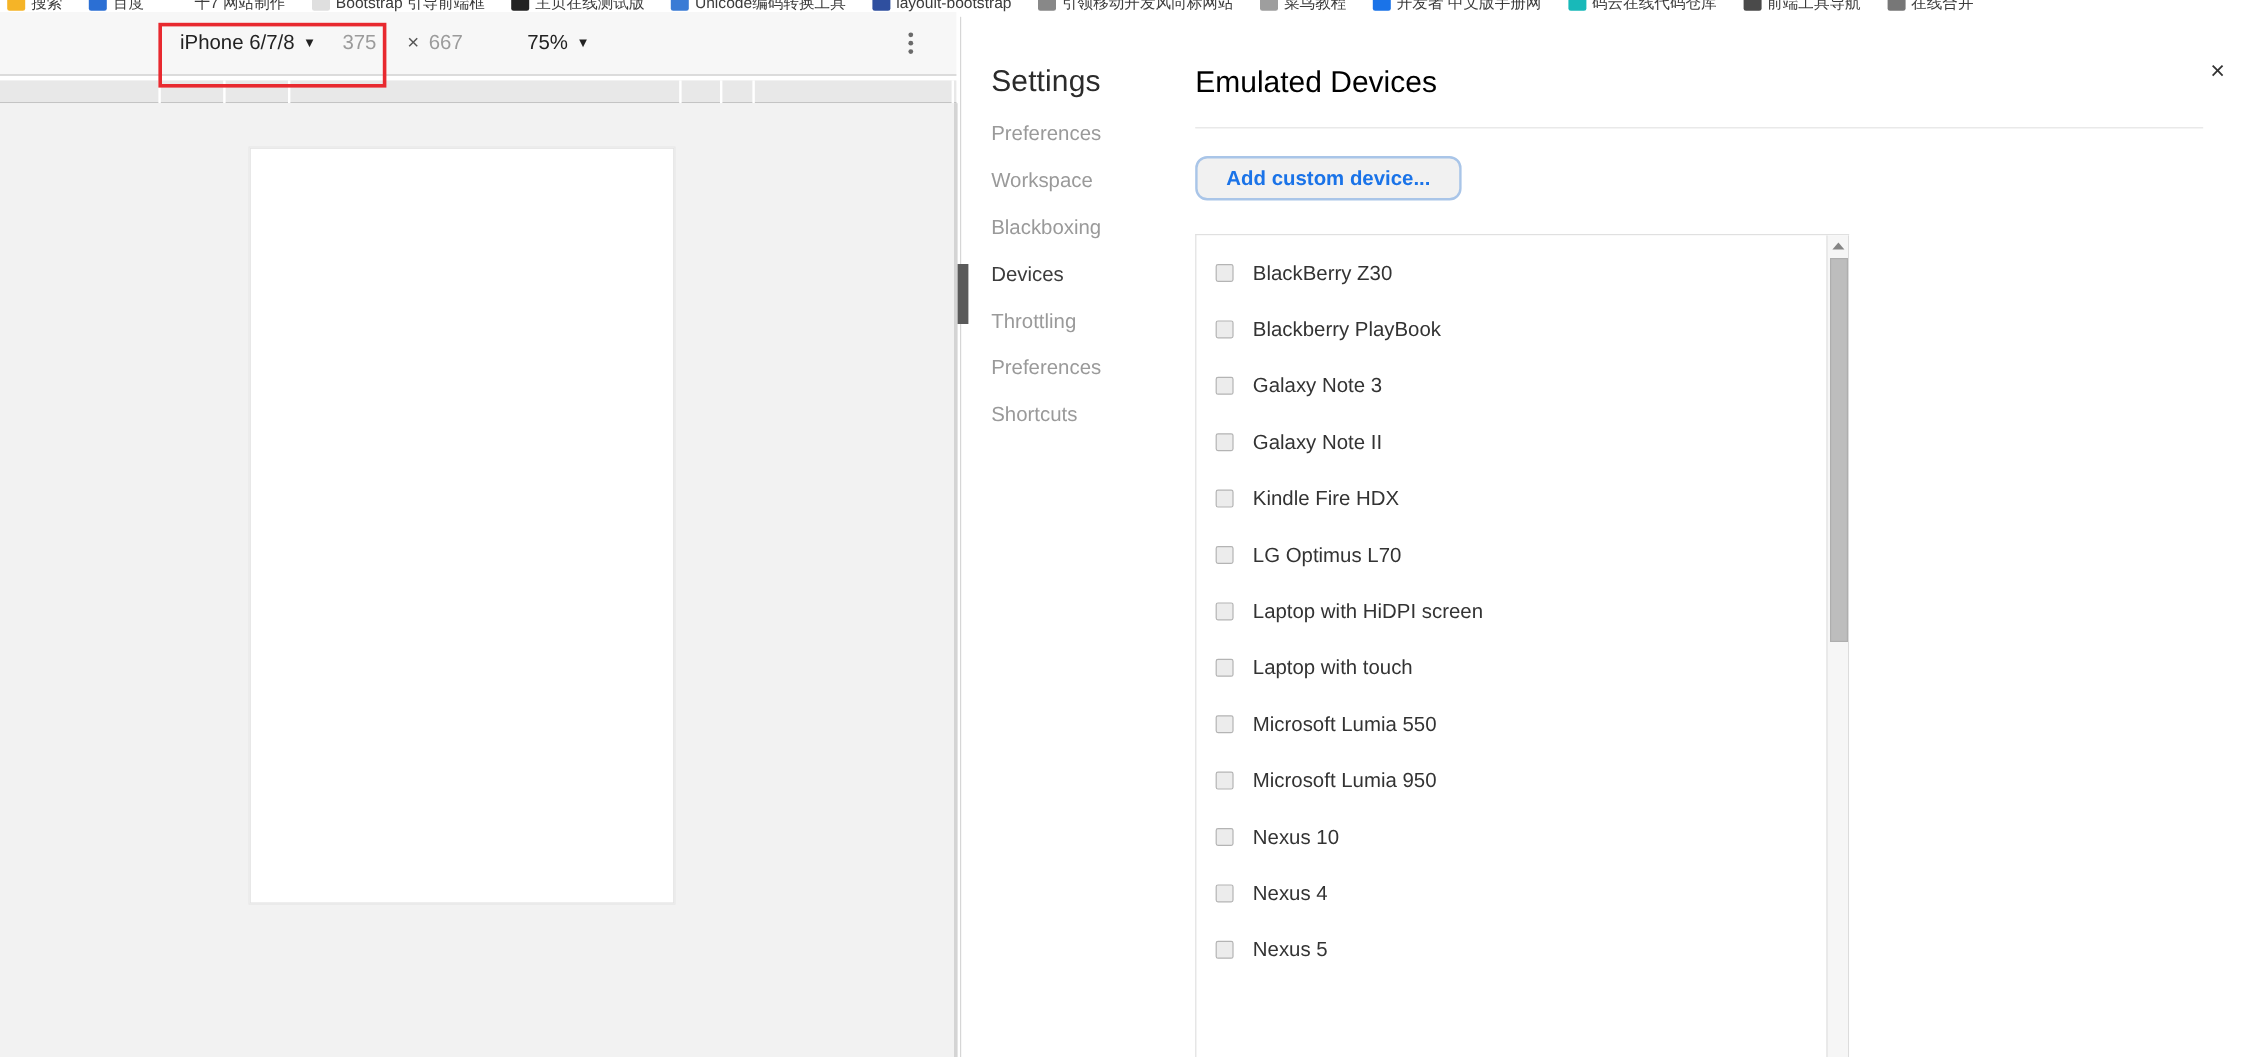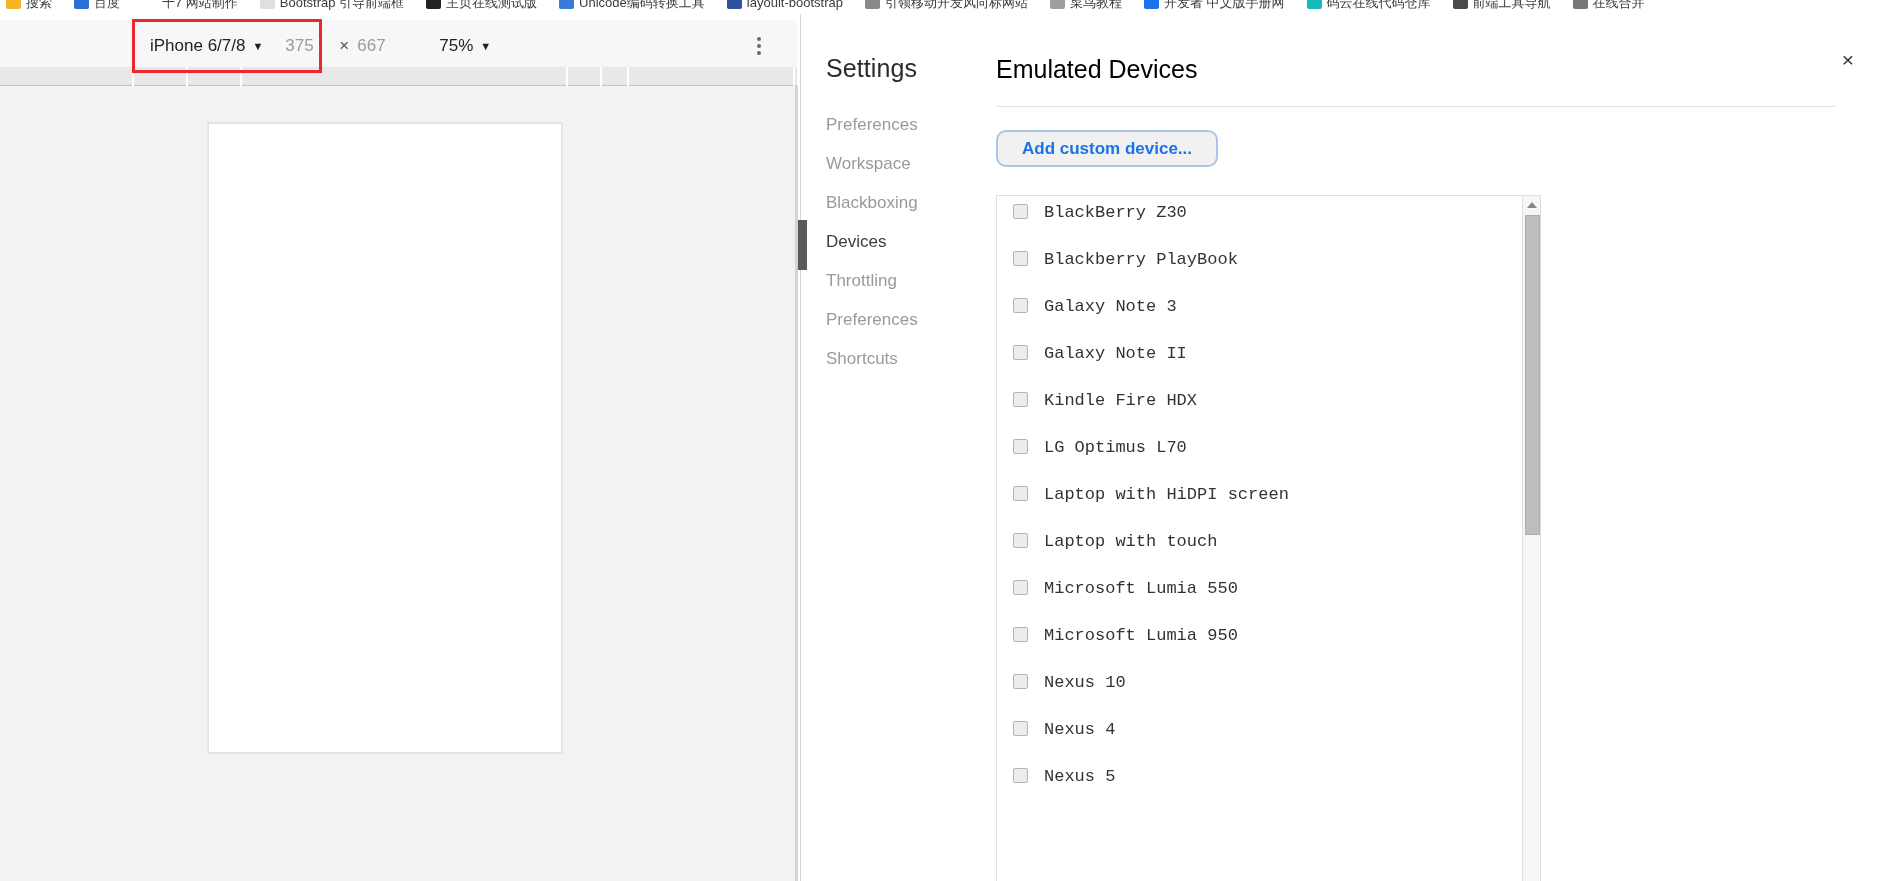--- a/index.html
+++ b/index.html
@@ -31,21 +31,21 @@
     vertical-align: middle;
   }
   .bm .fav {
     display: inline-block; width: 15px; height: 14px;
     vertical-align: -3px; margin-right: 5px; border-radius: 2px;
   }
   .bm .lbl { display: inline-block; vertical-align: middle; }
 
   
   .dt-toolbar {
-    position: absolute; left: 0; top: 20px; width: 797px; height: 53px;
+    position: absolute; left: 0; top: 10px; width: 797px; height: 53px;
     background: #f7f7f7;
     border-bottom: 1px solid #c9c9c9;
     display: flex; align-items: center;
   }
   .device-select {
     margin-left: 150px;
     font-size: 17px; color: #222;
     display: flex; align-items: center; gap: 7px;
     cursor: default;
   }
@@ -128,21 +128,21 @@
     display: flex; align-items: center; justify-content: center;
     font-size: 21px; color: #333; cursor: pointer; line-height: 1;
   }
   .settings-body { display: flex; padding-top: 40px; }
 
   .settings-nav {
     width: 170px; flex: 0 0 170px; padding-left: 25px;
   }
   .settings-title {
     font-size: 25px; color: #2b2b2b; font-weight: normal;
-    margin-bottom: 22px; letter-spacing: .1px;
+    margin-bottom: 9px; letter-spacing: .1px;
   }
   .nav-item {
     font-size: 17px; color: #9a9a9a; line-height: 1;
     padding: 11px 0; cursor: pointer;
   }
   .nav-item.selected { color: #3c3c3c; }
 
   .settings-content { flex: 1; padding-right: 0; position: relative; }
   .content-title {
     font-size: 25px; color: #000000; font-weight: normal;
@@ -169,25 +169,24 @@
     margin: 28px 0 0 25px;
     width: 545px; height: 702px;
     border: 1px solid #e0e0e0;
     border-right: none;
     background: #fff;
     position: relative;
     overflow: hidden;
   }
   .device-list-inner { padding: 8px 0 0 0; }
   .device-row {
-    display: flex; align-items: flex-start;
+    display: flex; align-items: center;
     height: 47px;
     padding-left: 16px;
     cursor: pointer;
-    font-family: Liberation Mono, monospace;
   }
   .device-check {
     width: 15px; height: 15px; flex: 0 0 15px;
     border: 1px solid #b4b4b4;
     border-radius: 2px;
     background: #ececec;
     margin-right: 16px;
   }
   .device-name { font-size: 17px; color: #333; line-height: 1; }
 

